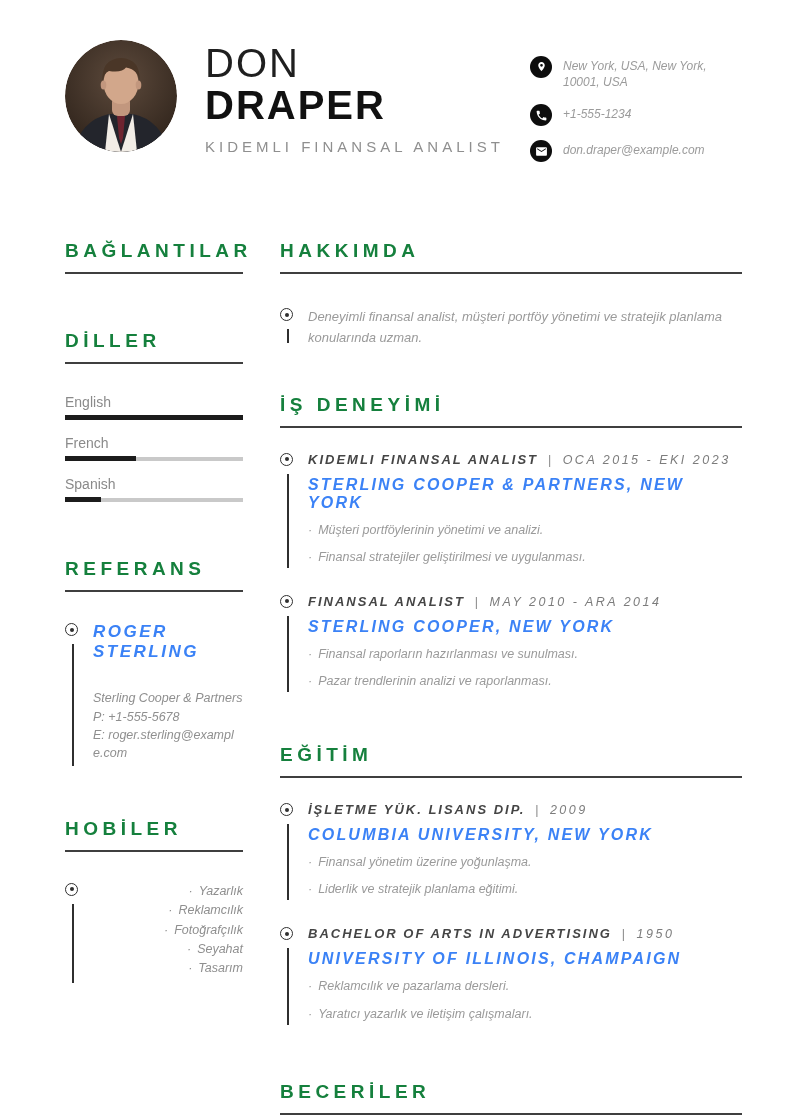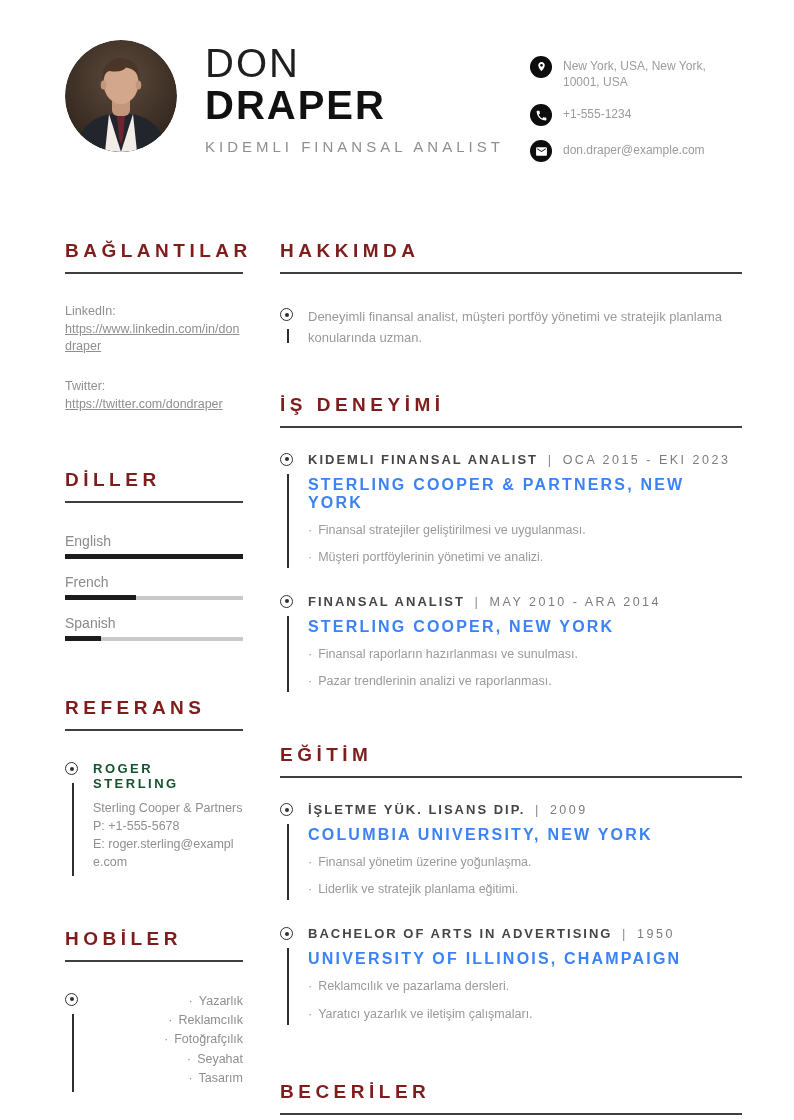--- a/index.html
+++ b/index.html
@@ -9,58 +9,58 @@
   .page { width:794px; height:828px; padding:40px 52px 0 65px; }
 
   
   .header { display:flex; align-items:flex-start; }
   .photo-wrap { width:112px; height:112px; border-radius:50%; overflow:hidden; flex:0 0 auto; }
   .photo-wrap svg { display:block; }
   .name-block { margin-left:28px; padding-top:2px; }
   .name-first { font-size:40px; font-weight:300; letter-spacing:2px; color:#1f1f1f; line-height:1.05; }
   .name-last  { font-size:40px; font-weight:700; letter-spacing:2px; color:#111; line-height:1.05; }
   .job-title  { margin-top:12px; font-size:15px; letter-spacing:4px; color:#8f8f8f; }
-  .contact { margin-left:auto; width:212px; padding-top:16px; }
+  .contact { margin-left:auto; width:212px; padding-top:16px;font-style:italic; }
   .contact-row { display:flex; align-items:flex-start; margin-bottom:14px; }
   .cicon { width:22px; height:22px; border-radius:50%; background:#0d0d0d; flex:0 0 auto;
            display:flex; align-items:center; justify-content:center; }
   .cicon svg { width:13px; height:13px; fill:#ffffff; }
   .ctext { margin-left:11px; font-size:12px; color:#9b9b9b; line-height:1.35; padding-top:2px; }
 
   
   .content { display:flex; margin-top:64px; }
   .col-left  { width:178px; flex:0 0 auto; }
   .col-right { flex:1; margin-left:37px; }
 
-  .sec-title { font-size:19px; font-weight:700; letter-spacing:4.5px; color:#7f1d1d; }
+  .sec-title { font-size:19px; font-weight:700; letter-spacing:4.5px; color:#15803d; }
   .sec-rule  { height:2px; background:#3f3f3f; margin-top:10px; }
 
   
   .l-section { margin-bottom:56px; }
   .l-body { margin-top:30px; }
   .link-group { margin-bottom:24px; }
   .link-label { font-size:12.5px; color:#8f8f8f; margin-bottom:3px; }
   .link-url { font-size:12.5px; color:#8f8f8f; text-decoration:underline; word-break:break-all; line-height:1.35; }
 
   .lang-row { margin-bottom:15px; }
   .lang-name { font-size:14px; color:#8a8a8a; margin-bottom:6px; }
   .lang-track { height:4px; background:#c9c9c9; position:relative; }
   .lang-fill  { height:5px; background:#1c1c1c; position:absolute; left:0; top:-1px; }
 
   .ring { width:13px; height:13px; border:1.5px solid #2f2f2f; border-radius:50%; background:#fff;
           position:relative; flex:0 0 auto; }
   .ring::after { content:""; position:absolute; left:50%; top:50%; width:4px; height:4px;
           margin:-2px 0 0 -2px; border-radius:50%; background:#2f2f2f; }
 
-  .timeline-entry { position:relative; padding-left:28px; }
+  .timeline-entry { position:relative; padding-left:28px;font-style:italic; }
   .timeline-entry .ring { position:absolute; left:0; top:1px; }
   .timeline-entry .tline { position:absolute; left:7px; width:1.5px; background:#2f2f2f; }
 
-  .ref-name { font-size:13px; font-weight:700; letter-spacing:2.5px; color:#14532d; }
-  .ref-details { margin-top:8px; font-size:12.5px; color:#8f8f8f; line-height:1.45; word-break:break-all; }
+  .ref-name { font-size:17px; font-weight:700; letter-spacing:2.5px; color:#3b82f6; }
+  .ref-details { margin-top:27px; font-size:12.5px; color:#8f8f8f; line-height:1.45; word-break:break-all; }
 
   .hobby-list { margin-top:12px; }
   .hobby-item { font-size:12.5px; color:#8f8f8f; line-height:1.55;text-align:right; }
   .dot { margin-right:6px; }
 
   
   .r-section-about { margin-bottom:46px; }
   .r-section-exp   { margin-bottom:54px; }
   .r-section-edu   { margin-bottom:58px; }
   .about-entry { margin-top:33px; }
@@ -141,30 +141,20 @@
     </div>
   </div>
 
   <div class="content">
 
     <div class="col-left">
 
       <div class="l-section">
         <div class="sec-title">BAĞLANTILAR</div>
         <div class="sec-rule"></div>
-        <div class="l-body">
-          <div class="link-group">
-            <div class="link-label">LinkedIn:</div>
-            <div class="link-url">https://www.linkedin.com/in/dondraper</div>
-          </div>
-          <div class="link-group">
-            <div class="link-label">Twitter:</div>
-            <div class="link-url">https://twitter.com/dondraper</div>
-          </div>
-        </div>
       </div>
 
       <div class="l-section">
         <div class="sec-title">DİLLER</div>
         <div class="sec-rule"></div>
         <div class="l-body">
           <div class="lang-row">
             <div class="lang-name">English</div>
             <div class="lang-track">
               <div class="lang-fill" style="width: 100%;"></div>
@@ -239,22 +229,22 @@
         <div class="entries">
           <div class="timeline-entry entry">
             <span class="ring"></span>
             <span class="tline" style="top:22px; bottom:-2px;"></span>
             <div class="entry-head">
               <span class="role">KIDEMLI FINANSAL ANALIST</span>
               <span class="pipe">|</span>
               <span class="dates">OCA 2015 - EKI 2023</span>
             </div>
             <div class="company">STERLING COOPER &amp; PARTNERS, NEW YORK</div>
+            <div class="e-bullet"><span class="dot">·</span><span>Müşteri portföylerinin yönetimi ve analizi.</span></div>
             <div class="e-bullet"><span class="dot">·</span><span>Finansal stratejiler geliştirilmesi ve uygulanması.</span></div>
-            <div class="e-bullet"><span class="dot">·</span><span>Müşteri portföylerinin yönetimi ve analizi.</span></div>
           </div>
 
           <div class="timeline-entry entry">
             <span class="ring"></span>
             <span class="tline" style="top:22px; bottom:-2px;"></span>
             <div class="entry-head">
               <span class="role">FINANSAL ANALIST</span>
               <span class="pipe">|</span>
               <span class="dates">MAY 2010 - ARA 2014</span>
             </div>

